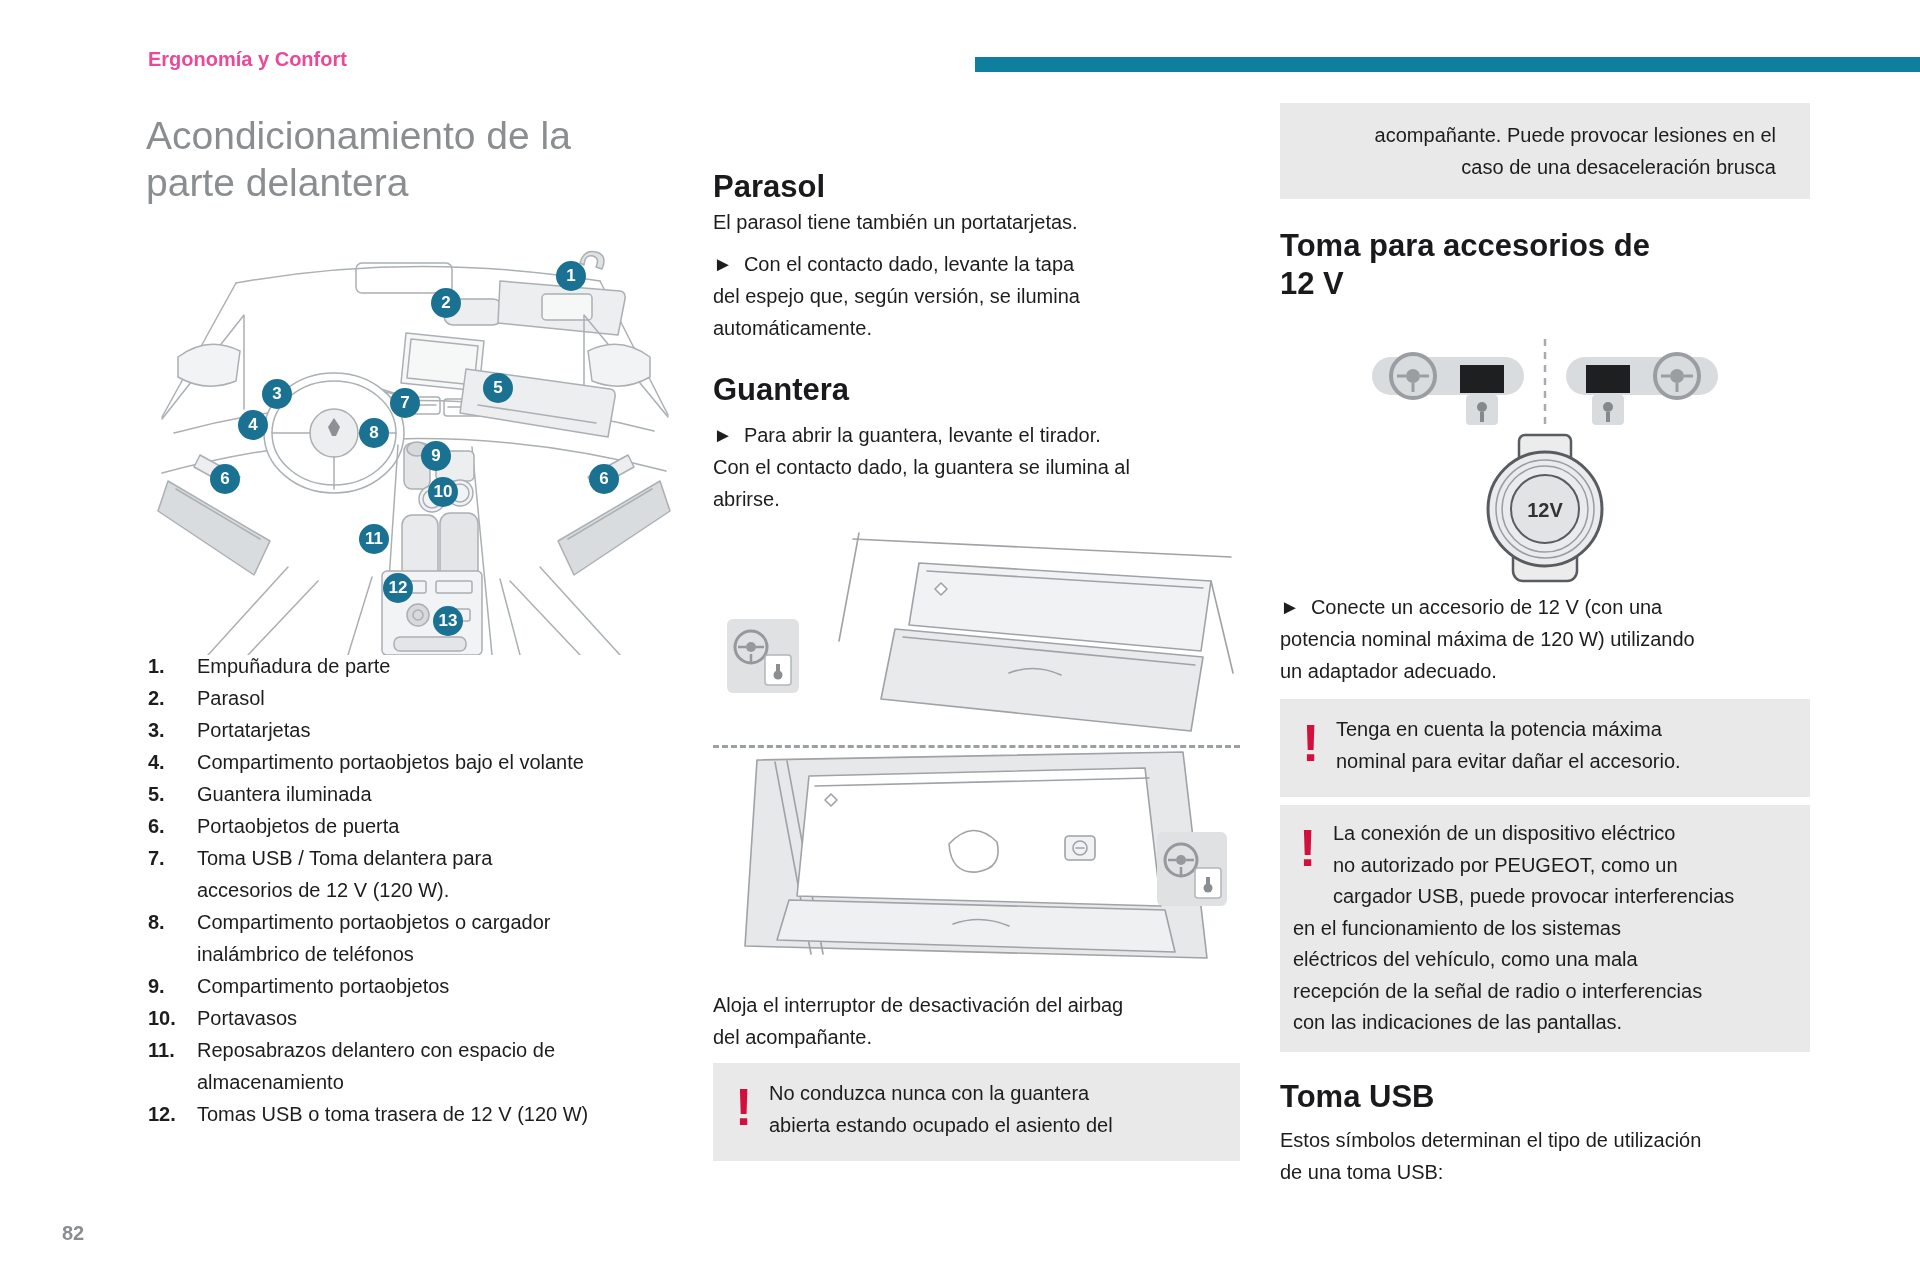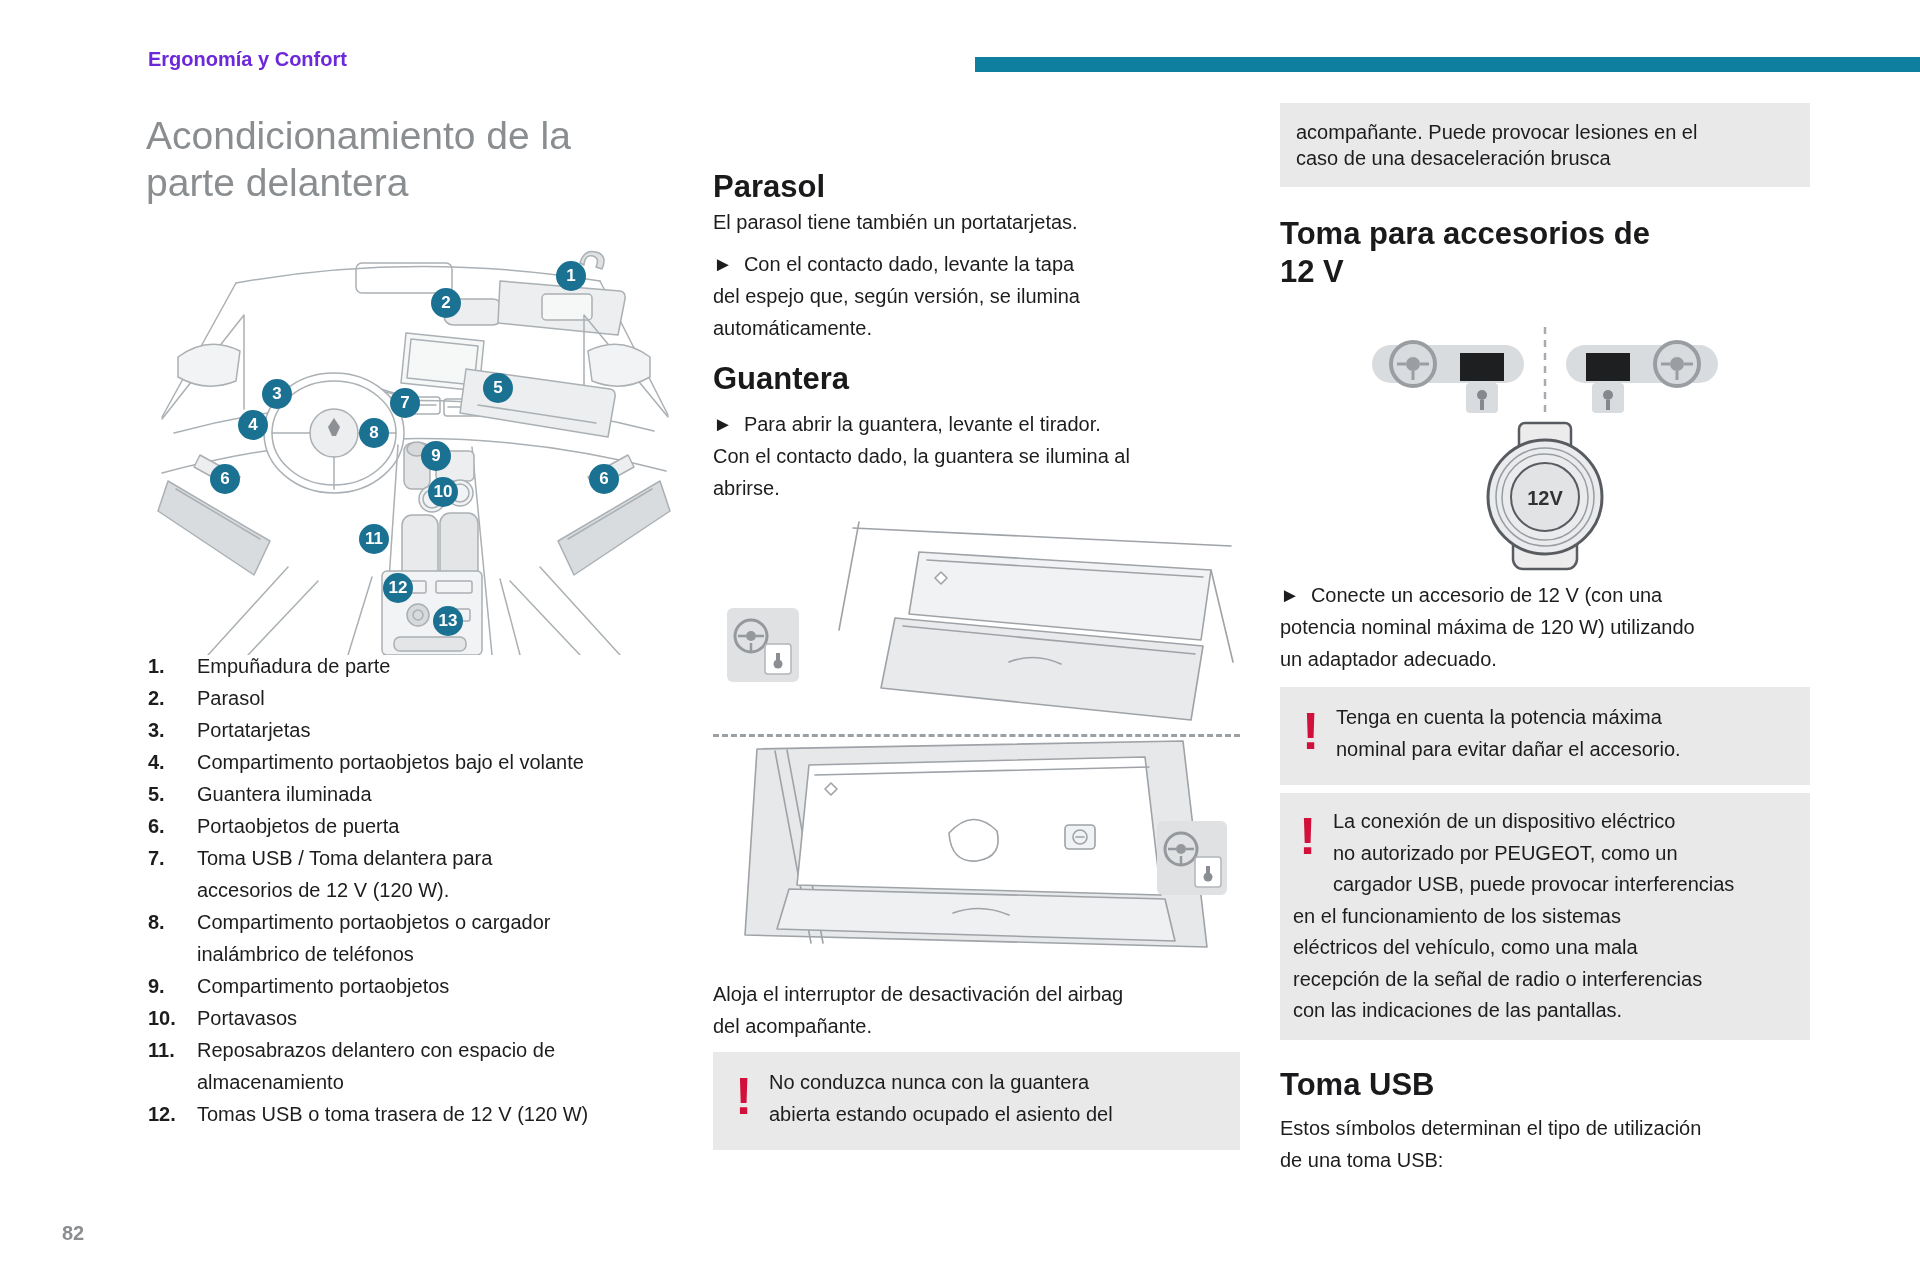--- a/index.html
+++ b/index.html
@@ -3,21 +3,21 @@
 <meta charset="utf-8">
 <style>
   html,body{margin:0;padding:0;background:#ffffff;}
   *{box-sizing:border-box;}
   #page{
     position:relative;width:1920px;height:1281px;background:#ffffff;overflow:hidden;
     font-family:"Liberation Sans", sans-serif;color:#1d1d1f;
   }
   .pre{white-space:pre-line;}
   
-  .doc-header{position:absolute;left:148px;top:48px;font-size:20px;font-weight:bold;color:#6d28d9;}
+  .doc-header{position:absolute;left:148px;top:48px;font-size:20px;font-weight:bold;color:#ec4899;}
   .teal-rule{position:absolute;left:975px;top:57px;width:945px;height:15px;background:#0e7f9f;}
   .page-title{position:absolute;left:146px;top:112px;font-size:39px;line-height:47px;font-weight:400;color:#8a8e90;}
   .page-number{position:absolute;left:62px;top:1222px;font-size:20px;font-weight:bold;color:#8a8e90;}
 
   
   .col-left{position:absolute;left:148px;top:650px;width:560px;}
   .col-mid{position:absolute;left:713px;top:118px;width:527px;}
   .col-right{position:absolute;left:1280px;top:103px;width:530px;}
 
   
@@ -34,33 +34,33 @@
   .li-num{width:49px;flex:0 0 49px;font-weight:bold;}
   .li-text{flex:1;}
 
   
   .body-p{font-size:20px;line-height:32px;margin:0;}
   .h2{font-size:31px;line-height:38px;font-weight:bold;color:#1a1a1c;margin:0;}
 
   .item13{display:flex;font-size:20px;line-height:32px;}
   .mid-h-parasol{margin-top:50px;}
   .mid-p1{margin-top:10px;}
-  .mid-h-guantera{margin-top:16px;}
+  .mid-h-guantera{margin-top:27px;}
   .mid-p2{margin-top:10px;}
   .figure1{margin-top:8px;height:222px;position:relative;}
   .dashed-divider{border-top:3px dashed #9aa0a4;height:0;margin:0;}
   .figure2{height:225px;position:relative;}
   .airbag-note{margin-top:16px;}
 
   .warn-box{background:#e9e9ea;padding:14px 16px;margin-top:10px;font-size:20px;line-height:32px;overflow:hidden;}
   .warn-icon{
     float:left;width:40px;height:70px;color:#d2103c;font-weight:bold;font-size:52px;line-height:60px;
     text-align:left;padding-left:6px;
   }
-  .plain-box{background:#e9e9ea;padding:16px 16px;font-size:20px;line-height:26px;}
+  .plain-box{background:#e9e9ea;padding:16px 34px;font-size:20px;line-height:32px;text-align:right;}
 
   .right-h12v{margin-top:28px;}
   .picto-fig{margin-top:32px;height:96px;position:relative;}
   .socket-fig{margin-top:2px;height:152px;display:flex;justify-content:center;}
   .right-p{margin-top:6px;}
   .warn1{margin-top:12px;}
   .warn2{margin-top:8px;line-height:31.5px;padding:13px 13px;}
   .usb-h{margin-top:26px;}
   .usb-p{margin-top:8px;}
 </style>

